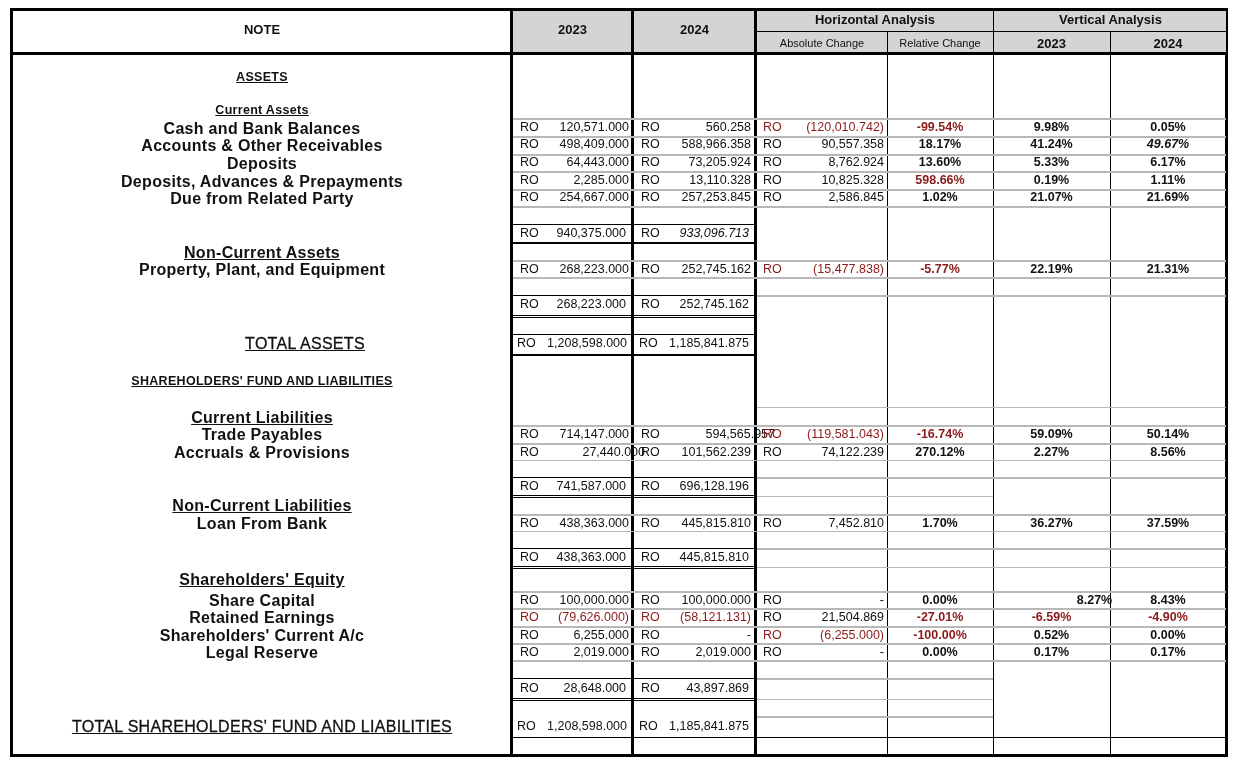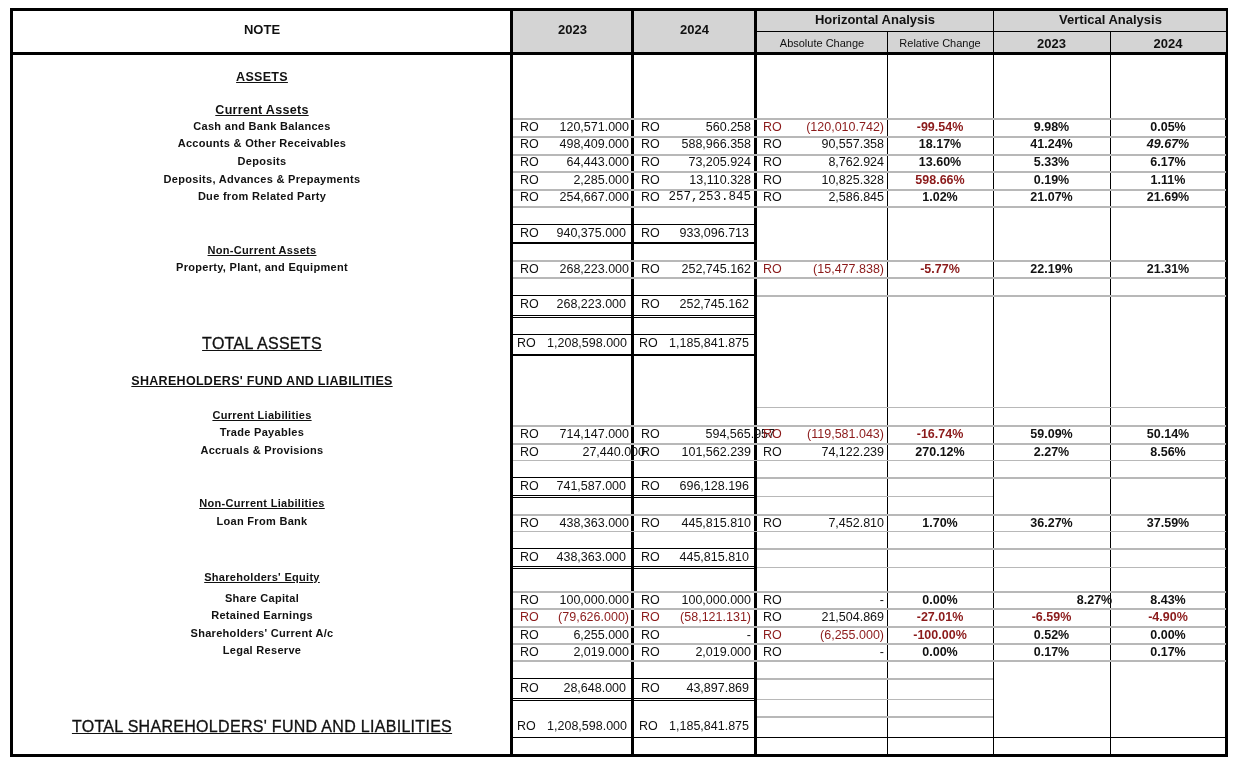--- a/index.html
+++ b/index.html
@@ -7,21 +7,21 @@
          font-family:"Liberation Sans", sans-serif; color:#111; }
   .frame { position:absolute; left:10px; top:8px; width:1218px; height:749px;
            border:3px solid #000; box-sizing:border-box; }
   .hdr-gray { position:absolute; background:#d4d4d4; }
   .vline { position:absolute; background:#000; }
   .hline { position:absolute; background:#000; }
   .gline { position:absolute; background:#b8b8b8; height:2px; }
   .hdr-text { position:absolute; font-weight:bold; font-size:13px; text-align:center; }
   .sub-hdr { position:absolute; font-size:11px; text-align:center; }
   .label { position:absolute; left:13px; width:498px; text-align:center;
-           font-weight:bold; font-size:11px; letter-spacing:0.3px; white-space:nowrap; }
+           font-weight:bold; font-size:16px; letter-spacing:0.3px; white-space:nowrap; }
   .label.u { text-decoration:underline; }
   .label.big { font-size:16px; font-weight:normal; text-decoration:underline; -webkit-text-stroke:0.3px #111; }
   .ro { position:absolute; font-size:12.5px; }
   .num { position:absolute; text-align:right; font-size:12.5px; }
   .pct { position:absolute; text-align:center; font-weight:bold; font-size:12.5px; }
   .neg { color:#8b1a1a; }
   .watermark { position:absolute; left:545px; top:752px; font-size:29px; color:#0369a1; font-weight:bold; letter-spacing:2px; }
 </style>
 </head>
 <body>
@@ -100,21 +100,21 @@
 
 <div class="label u" style="top:70px;font-size:12.5px;">ASSETS</div>
 <div class="label u" style="top:103px;font-size:12.5px;">Current Assets</div>
 <div class="label" style="top:120px;">Cash and Bank Balances</div>
 <div class="label" style="top:137px;">Accounts &amp; Other Receivables</div>
 <div class="label" style="top:155px;">Deposits</div>
 <div class="label" style="top:173px;">Deposits, Advances &amp; Prepayments</div>
 <div class="label" style="top:190px;">Due from Related Party</div>
 <div class="label u" style="top:244px;">Non-Current Assets</div>
 <div class="label" style="top:261px;">Property, Plant, and Equipment</div>
-<div class="label big" style="top:335px;">TOTAL ASSETS</div>
+<div class="label big" style="top:335px;padding-left:43px;">TOTAL ASSETS</div>
 <div class="label u" style="top:374px;font-size:12.5px;">SHAREHOLDERS' FUND AND LIABILITIES</div>
 <div class="label u" style="top:409px;">Current Liabilities</div>
 <div class="label" style="top:426px;">Trade Payables</div>
 <div class="label" style="top:444px;">Accruals &amp; Provisions</div>
 <div class="label u" style="top:497px;">Non-Current Liabilities</div>
 <div class="label" style="top:515px;">Loan From Bank</div>
 <div class="label u" style="top:571px;">Shareholders' Equity</div>
 <div class="label" style="top:592px;">Share Capital</div>
 <div class="label" style="top:609px;">Retained Earnings</div>
 <div class="label" style="top:627px;">Shareholders' Current A/c</div>
@@ -154,21 +154,21 @@
     <div class="ro" style="left:641px;top:173px;">RO</div>
     <div class="num" style="left:668px;top:173px;width:83px;">13,110.328</div>
     <div class="ro" style="left:763px;top:173px;">RO</div>
     <div class="num" style="left:790px;top:173px;width:94px;">10,825.328</div>
     <div class="pct neg" style="left:887px;top:173px;width:106px;">598.66%</div>
     <div class="pct" style="left:993px;top:173px;width:117px;">0.19%</div>
     <div class="pct" style="left:1110px;top:173px;width:116px;">1.11%</div>
     <div class="ro" style="left:520px;top:190px;">RO</div>
     <div class="num" style="left:548px;top:190px;width:81px;">254,667.000</div>
     <div class="ro" style="left:641px;top:190px;">RO</div>
-    <div class="num" style="left:668px;top:190px;width:83px;font-family:Liberation Mono, monospace;">257,253.845</div>
+    <div class="num" style="left:668px;top:190px;width:83px;">257,253.845</div>
     <div class="ro" style="left:763px;top:190px;">RO</div>
     <div class="num" style="left:790px;top:190px;width:94px;">2,586.845</div>
     <div class="pct" style="left:887px;top:190px;width:106px;">1.02%</div>
     <div class="pct" style="left:993px;top:190px;width:117px;">21.07%</div>
     <div class="pct" style="left:1110px;top:190px;width:116px;">21.69%</div>
     <div class="ro" style="left:520px;top:262px;">RO</div>
     <div class="num" style="left:548px;top:262px;width:81px;">268,223.000</div>
     <div class="ro" style="left:641px;top:262px;">RO</div>
     <div class="num" style="left:668px;top:262px;width:83px;">252,745.162</div>
     <div class="ro neg" style="left:763px;top:262px;">RO</div>
@@ -235,21 +235,21 @@
     <div class="ro" style="left:641px;top:645px;">RO</div>
     <div class="num" style="left:668px;top:645px;width:83px;">2,019.000</div>
     <div class="ro" style="left:763px;top:645px;">RO</div>
     <div class="num" style="left:790px;top:645px;width:94px;">-</div>
     <div class="pct" style="left:887px;top:645px;width:106px;">0.00%</div>
     <div class="pct" style="left:993px;top:645px;width:117px;">0.17%</div>
     <div class="pct" style="left:1110px;top:645px;width:116px;">0.17%</div>
     <div class="ro" style="left:520px;top:226px;">RO</div>
     <div class="num" style="left:548px;top:226px;width:78px;">940,375.000</div>
     <div class="ro" style="left:641px;top:226px;">RO</div>
-    <div class="num" style="left:668px;top:226px;width:81px;">933,096.713</div>
+    <div class="num" style="left:668px;top:226px;width:81px;font-style:italic;">933,096.713</div>
     <div class="ro" style="left:520px;top:297px;">RO</div>
     <div class="num" style="left:548px;top:297px;width:78px;">268,223.000</div>
     <div class="ro" style="left:641px;top:297px;">RO</div>
     <div class="num" style="left:668px;top:297px;width:81px;">252,745.162</div>
     <div class="ro" style="left:517px;top:336px;">RO</div>
     <div class="num" style="left:540px;top:336px;width:87px;">1,208,598.000</div>
     <div class="ro" style="left:639px;top:336px;">RO</div>
     <div class="num" style="left:660px;top:336px;width:89px;">1,185,841.875</div>
     <div class="ro" style="left:520px;top:479px;">RO</div>
     <div class="num" style="left:548px;top:479px;width:78px;">741,587.000</div>

